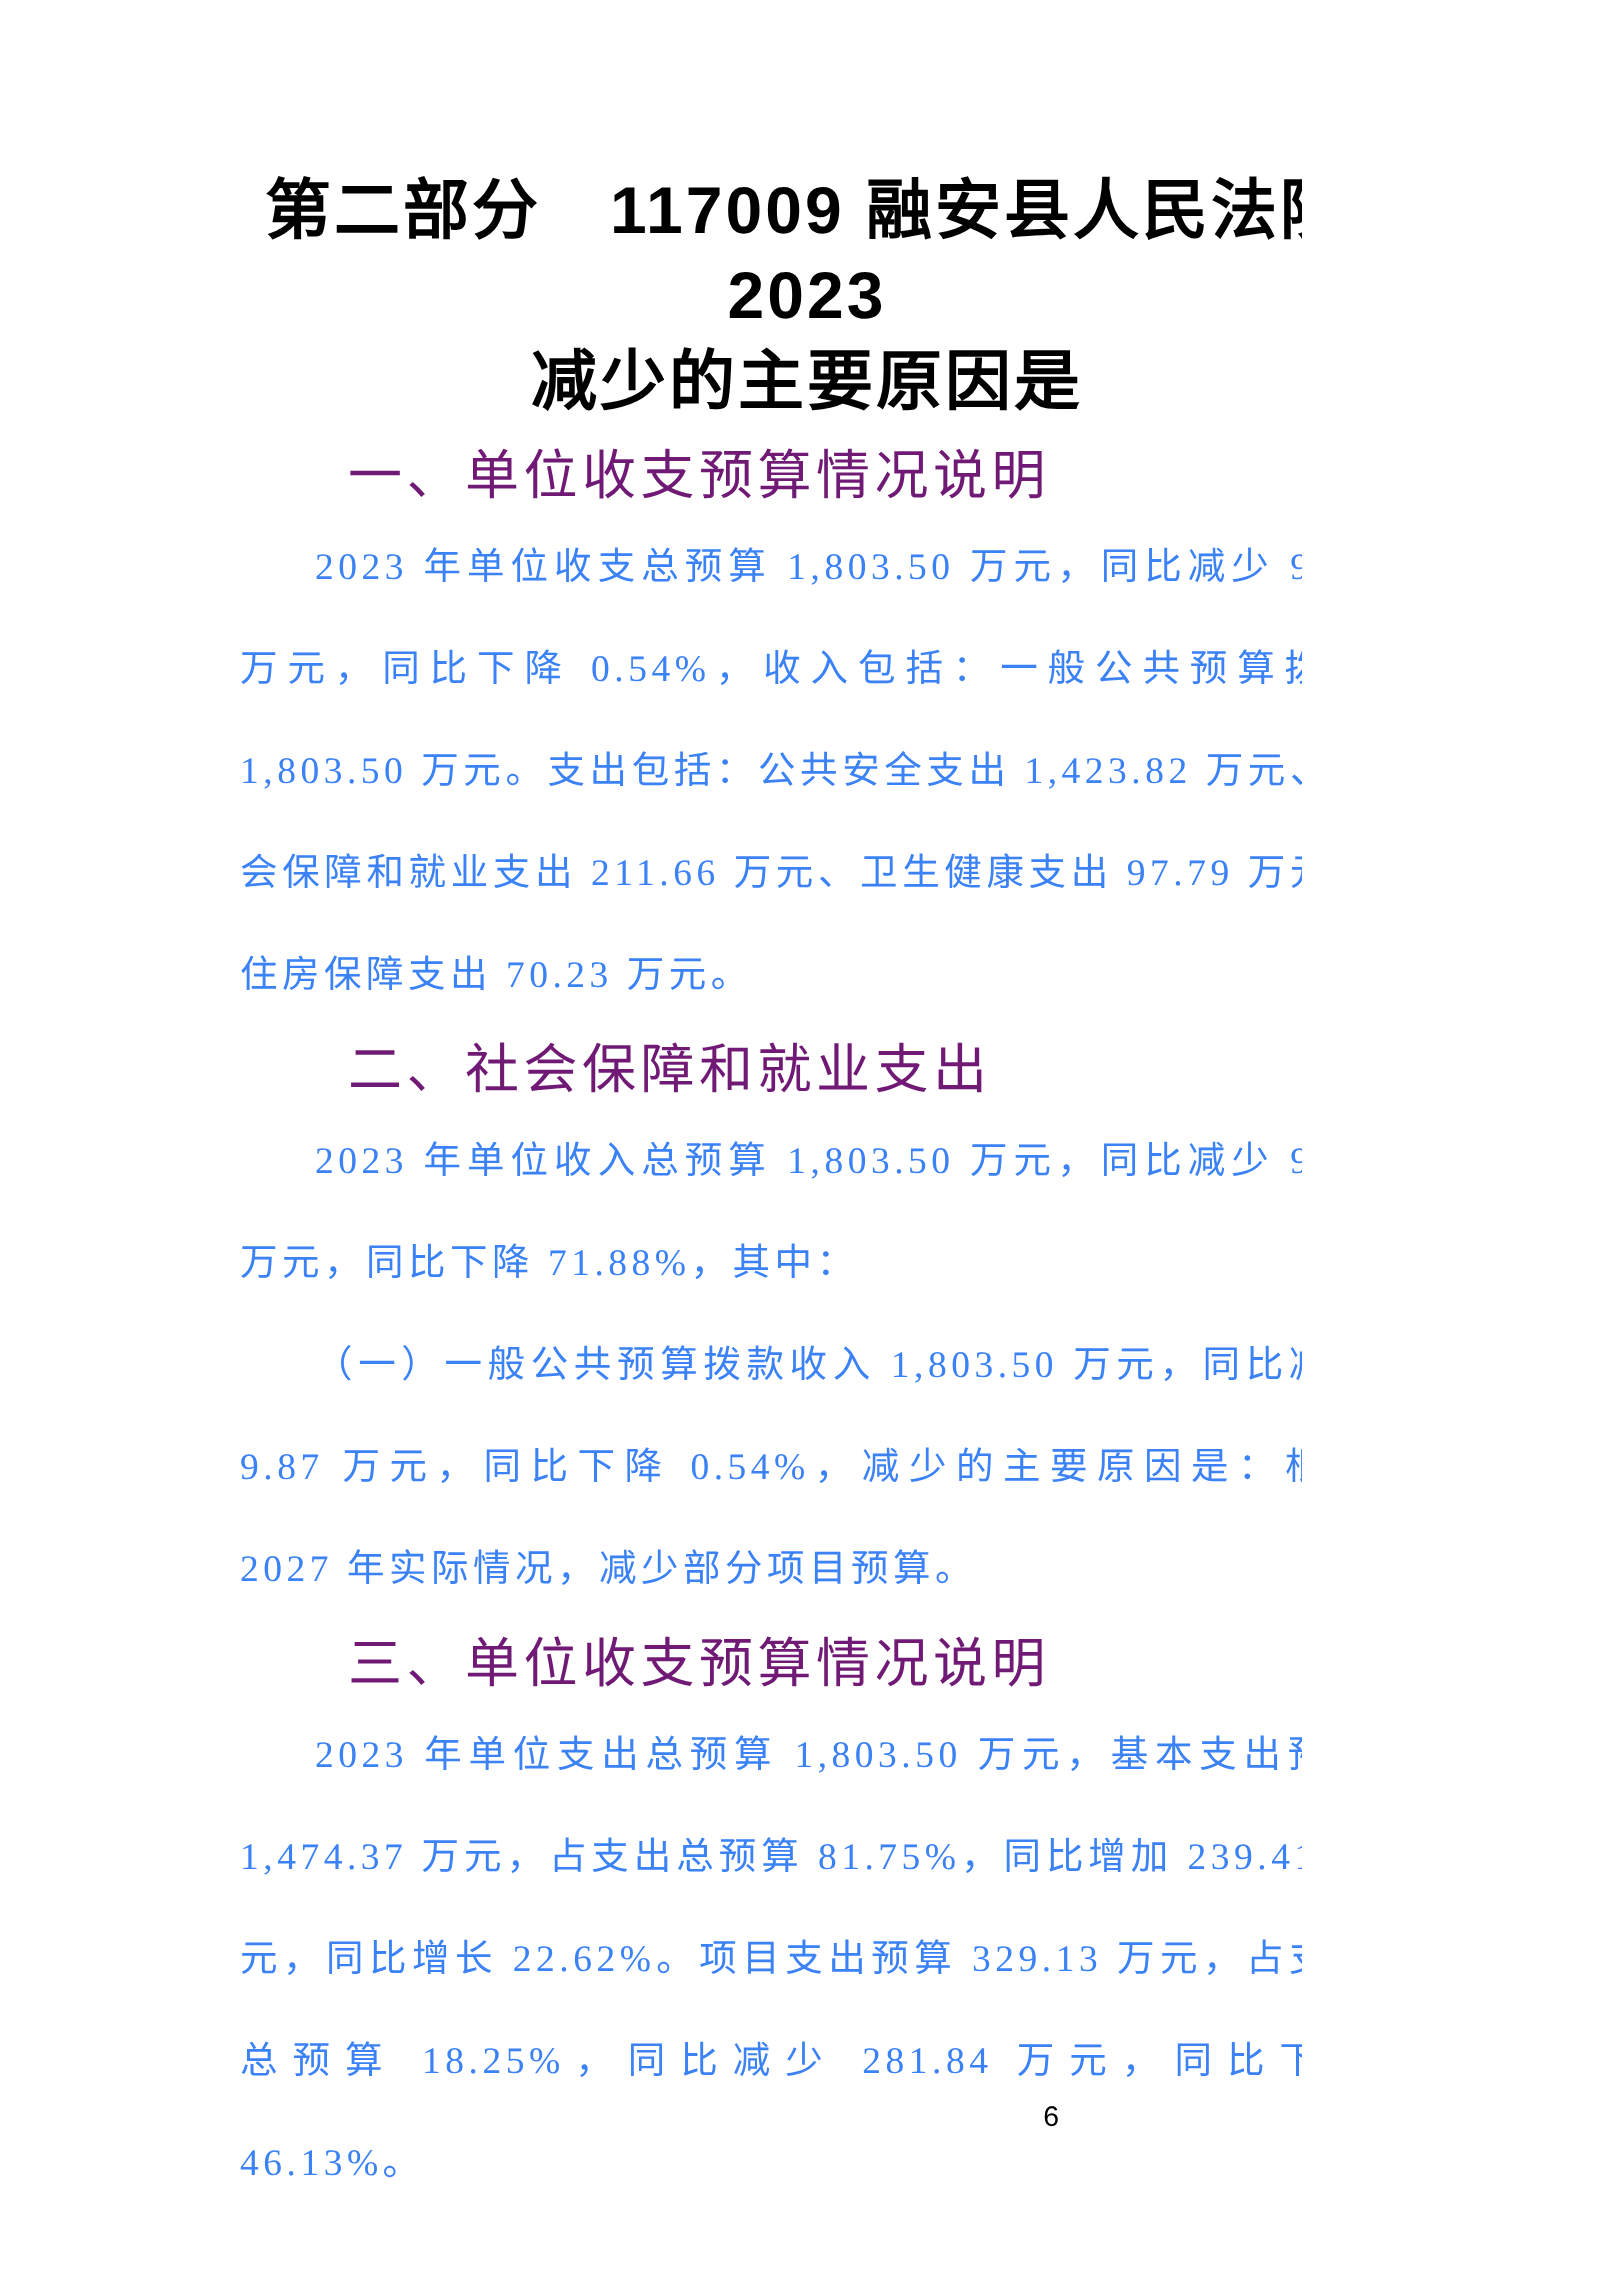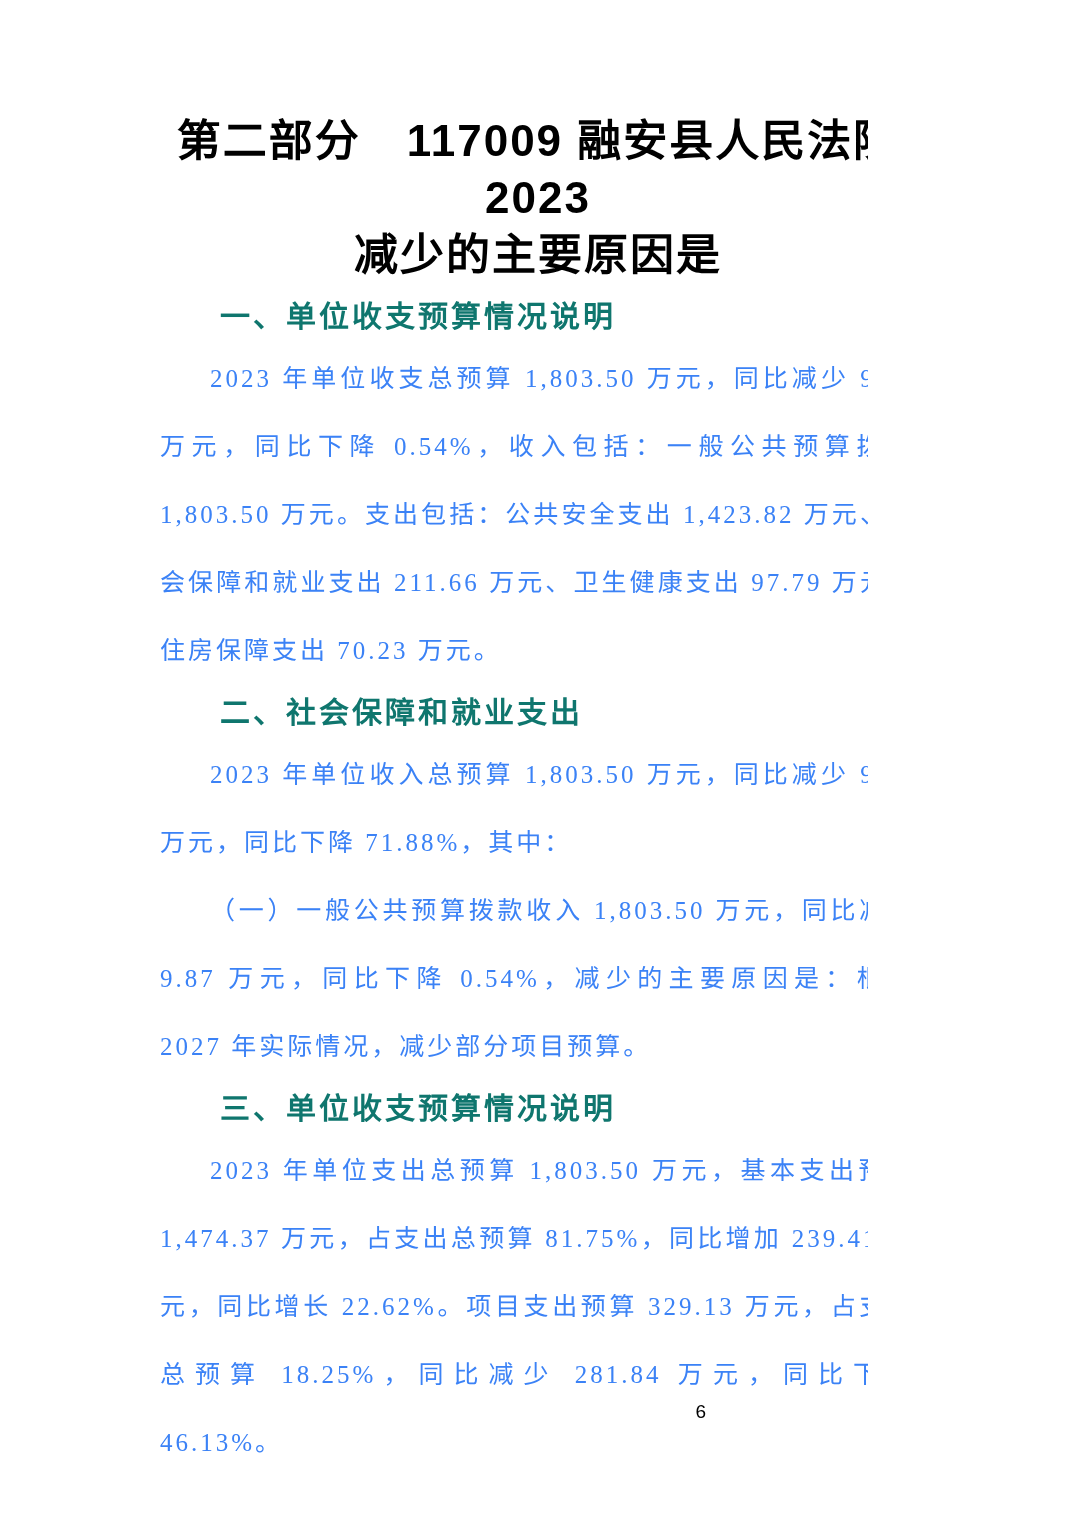--- a/index.html
+++ b/index.html
@@ -28,26 +28,26 @@
     font-weight: bold;
     font-size: 44px;
     line-height: 57px;
     text-align: center;
     letter-spacing: 2px;
     color: #000000;
   }
   .sec-heading {
     margin: 0;
     font-family: "Liberation Sans", sans-serif;
-    font-weight: bold;
-    font-size: 30px;
+    font-weight: normal;
+    font-size: 36px;
     line-height: 56px;
     letter-spacing: 3px;
     text-indent: 2em;
-    color: #0f766e;
+    color: #701a75;
     white-space: nowrap;
   }
   .body-para {
     margin: 0;
     font-family: "Liberation Serif", serif;
     font-weight: normal;
     font-size: 25px;
     line-height: 68px;
     letter-spacing: 3px;
     text-indent: 2em;

